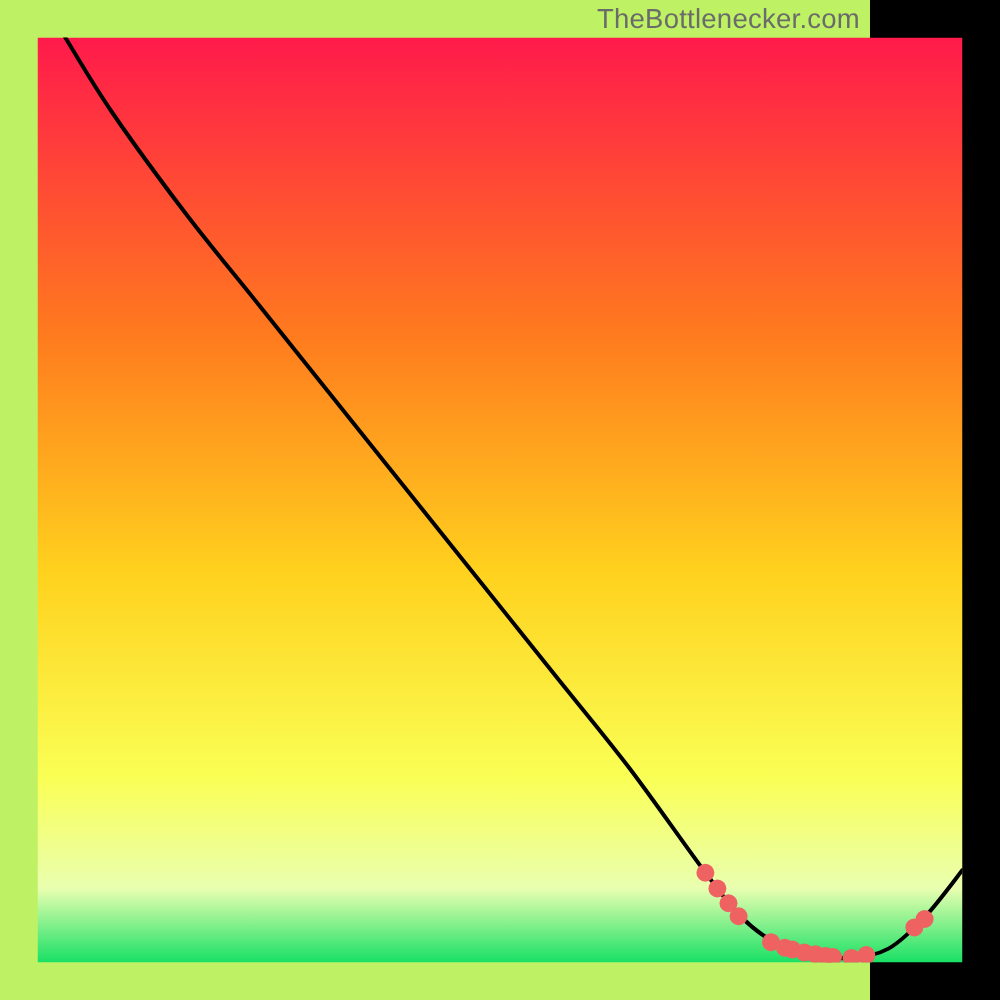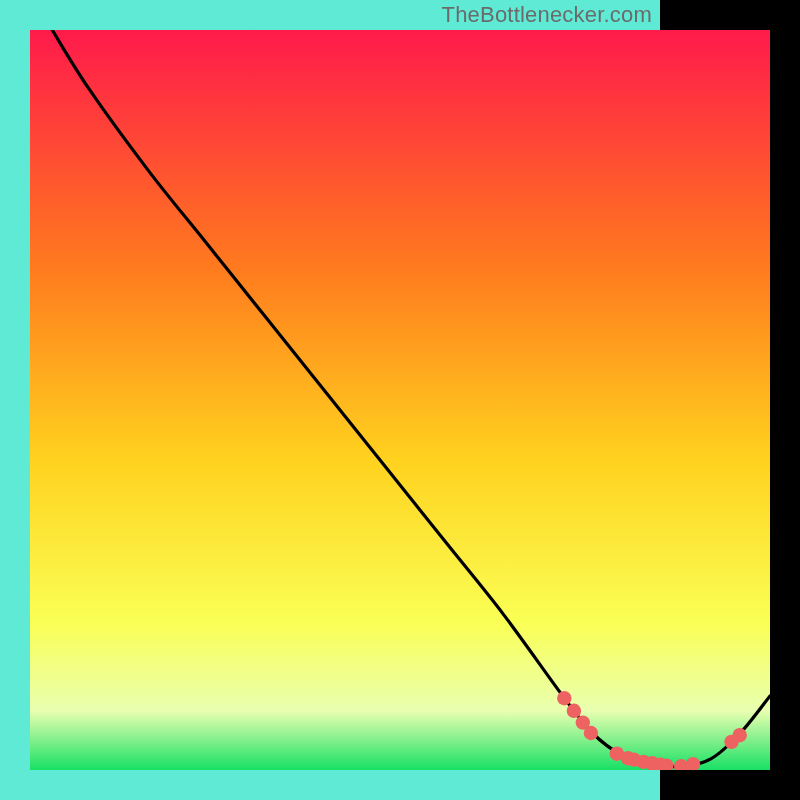--- a/index.html
+++ b/index.html
@@ -8,21 +8,22 @@
     width: 800px;
     height: 800px;
     background: #000;
     overflow: hidden;
     font-family: Arial, Helvetica, sans-serif;
   }
   .outer {
     position: relative;
     width: 660px;
     height: 800px;
-    background: #5eead4;
+    background: #bef264;
+    padding-left: 36px;
   }
   .watermark {
     position: absolute;
     top: 2px;
     right: 8px;
     color: #6b6b6b;
     font-size: 22px;
     font-weight: 500;
     letter-spacing: 0.2px;
     z-index: 20;

